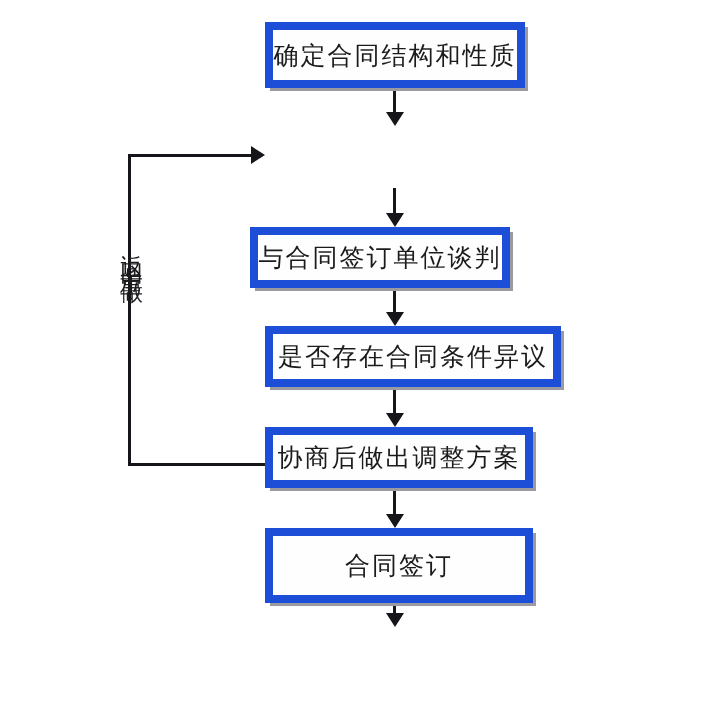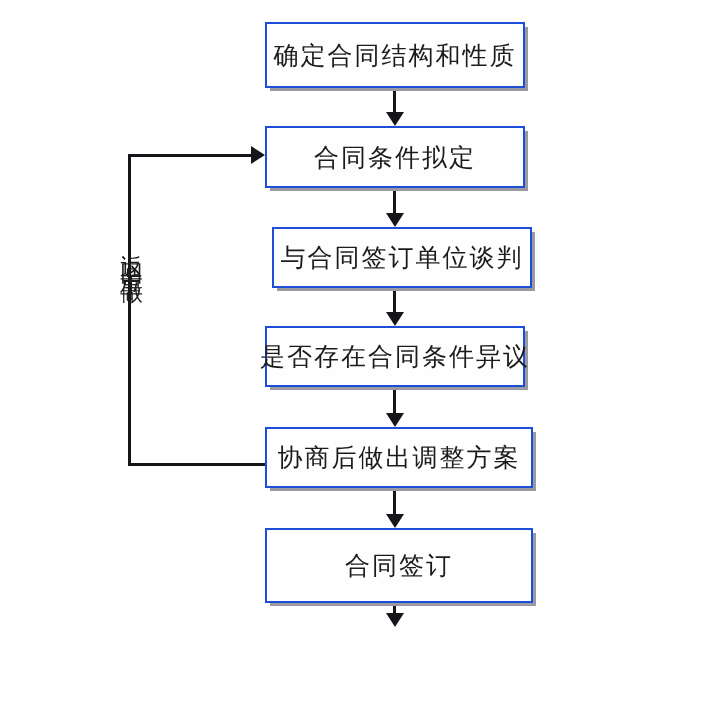--- a/index.html
+++ b/index.html
@@ -14,21 +14,21 @@
     position: relative;
     width: 720px;
     height: 709px;
     background: #ffffff;
     overflow: hidden;
   }
   .node-box {
     position: absolute;
     box-sizing: border-box;
     background: #fefefe;
-    border: 2px solid #1d4ed8;
+    border: 8px solid #1d4ed8;
     box-shadow: 4px 4px 0 -1px #9a9aa0;
     display: flex;
     align-items: center;
     justify-content: center;
   }
   .node-label {
     font-family: "Liberation Serif", "DejaVu Serif", serif;
     font-size: 25px;
     line-height: 1;
     color: #1b1b1d;
@@ -102,29 +102,26 @@
   <div class="conn-vline" style="left:393px; top:488px; height:26px;"></div>
   <div class="conn-arrow-down" style="left:386px; top:514px;"></div>
 
   <div class="conn-vline" style="left:393px; top:589px; height:24px;"></div>
   <div class="conn-arrow-down" style="left:386px; top:613px;"></div>
 
   <div class="node-box" style="left:265px; top:22px; width:260px; height:66px;">
     <span class="node-label">确定合同结构和性质</span>
   </div>
 
-  <div class="node-box" style="left:265px; top:126px; width:260px; height:62px;">
-    <span class="node-label">合同条件拟定</span>
-  </div>
 
-  <div class="node-box" style="left:272px; top:227px; width:260px; height:61px;">
+  <div class="node-box" style="left:250px; top:227px; width:260px; height:61px;">
     <span class="node-label">与合同签订单位谈判</span>
   </div>
 
-  <div class="node-box" style="left:265px; top:326px; width:260px; height:61px;text-align:right;">
+  <div class="node-box" style="left:265px; top:326px; width:296px; height:61px;text-align:right;">
     <span class="node-label">是否存在合同条件异议</span>
   </div>
 
   <div class="node-box" style="left:265px; top:427px; width:268px; height:61px;">
     <span class="node-label">协商后做出调整方案</span>
   </div>
 
   <div class="node-box" style="left:265px; top:528px; width:268px; height:75px;">
     <span class="node-label">合同签订</span>
   </div>

